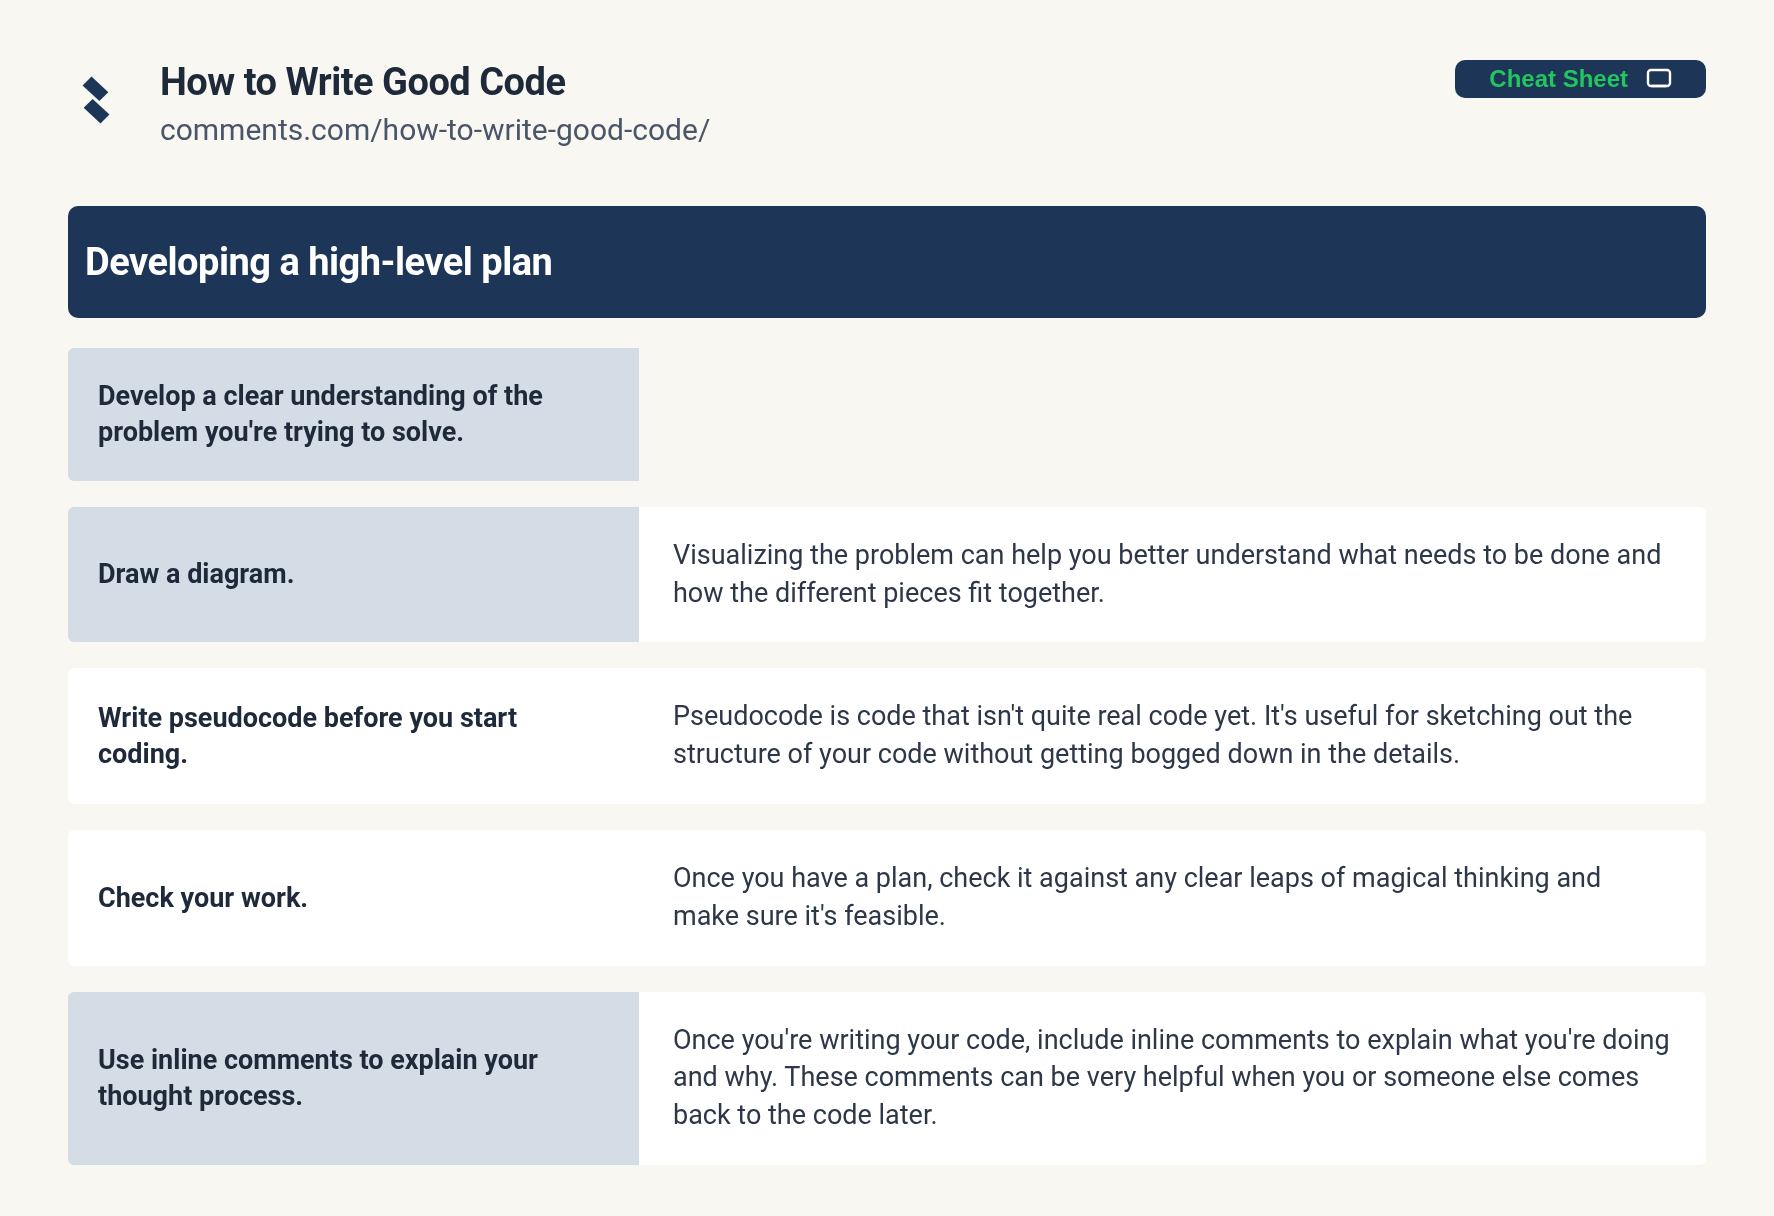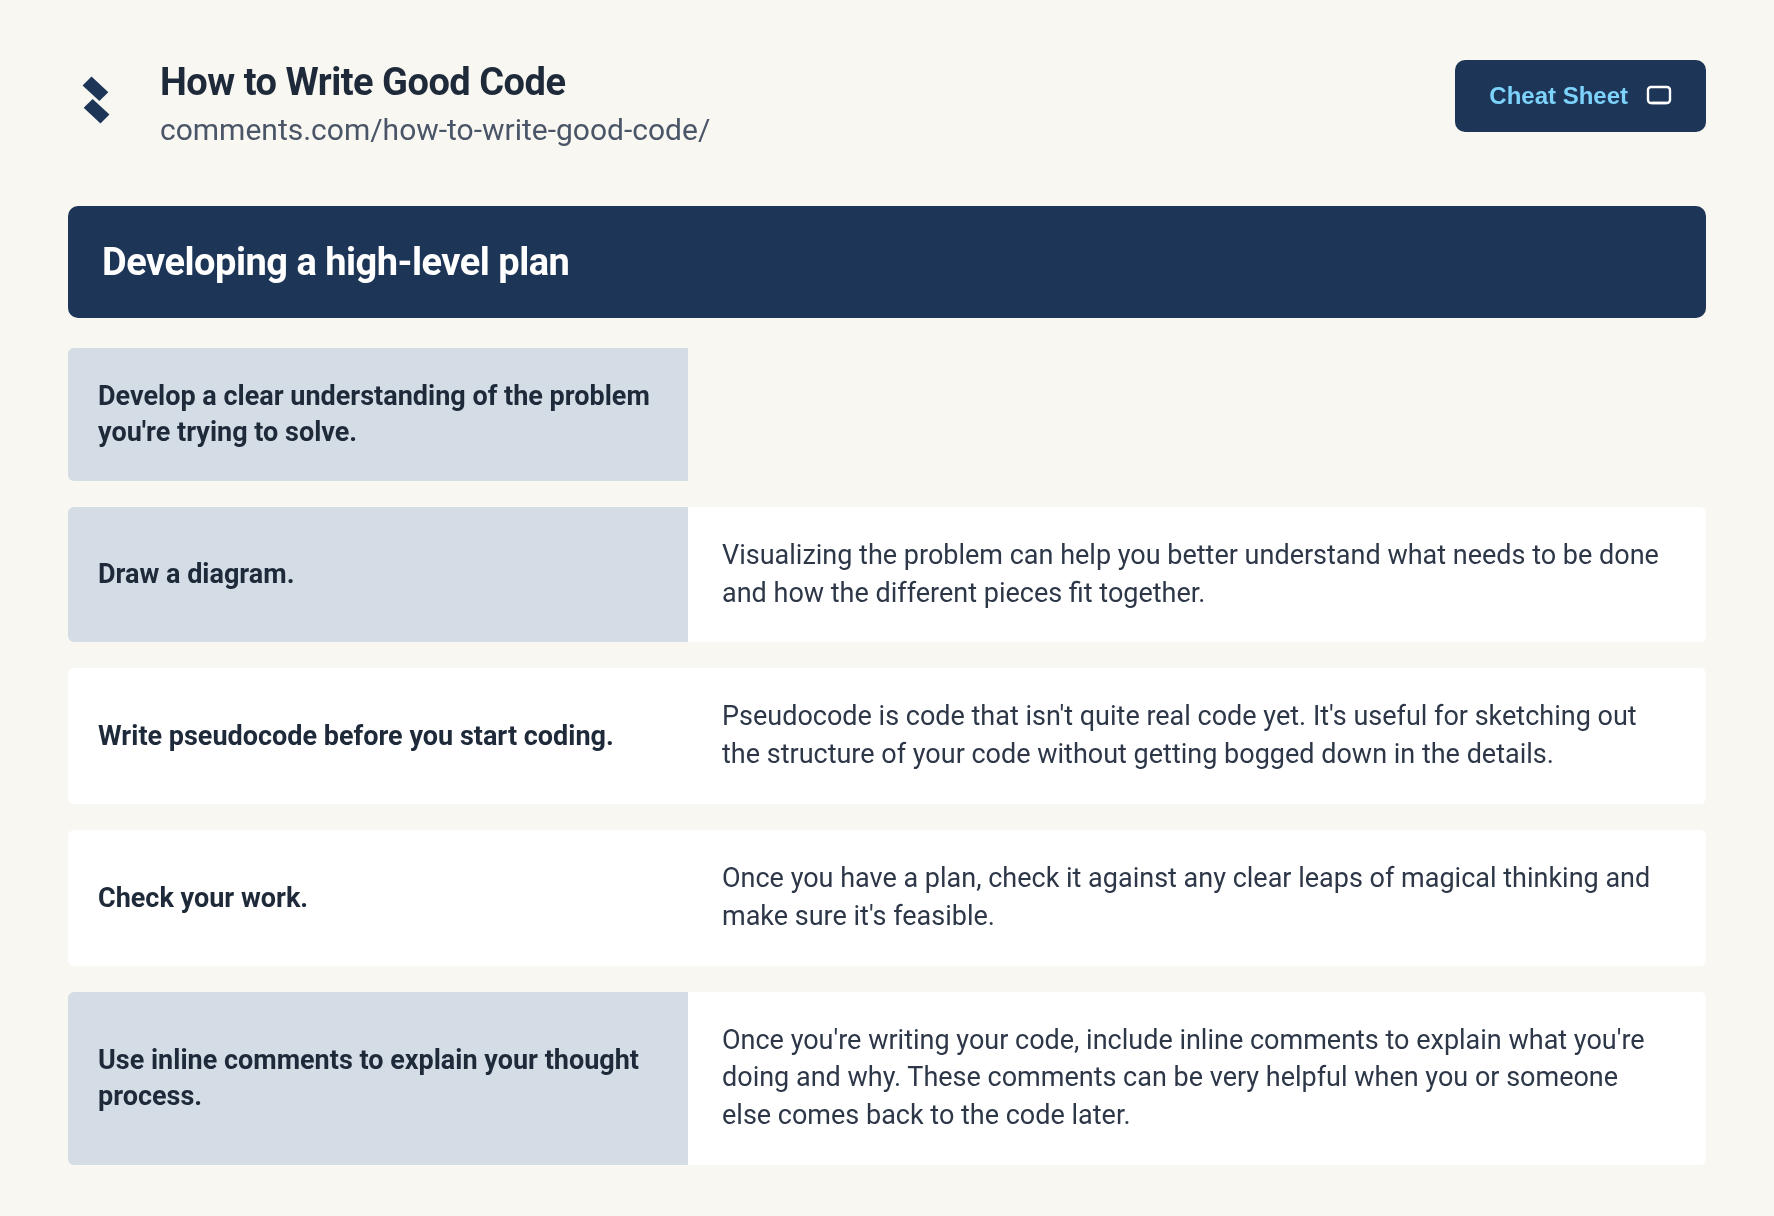--- a/index.html
+++ b/index.html
@@ -41,50 +41,50 @@
     margin-bottom: 8px;
     letter-spacing: -0.5px;
   }
   .titles .url {
     font-size: 30px;
     font-weight: 400;
     color: #4a5568;
   }
   .btn {
     background: #1d3557;
-    color: #7dd3fc;
+    color: #22c55e;
     font-size: 24px;
     font-weight: 600;
     border: none;
     border-radius: 10px;
-    padding: 22px 34px;
+    padding: 5px 34px;
     display: flex;
     align-items: center;
     gap: 18px;
     cursor: pointer;
   }
   .btn svg { display: block; }
   .section-title {
     background: #1d3557;
     color: #fff;
     font-size: 38px;
     font-weight: 700;
-    padding: 34px 34px;
+    padding: 34px 17px;
     border-radius: 10px;
     margin-bottom: 30px;
     letter-spacing: -0.5px;
   }
   .row {
     display: flex;
     border-radius: 6px;
     margin-bottom: 26px;
     overflow: hidden;
   }
   .row-left {
-    width: 620px;
+    width: 571px;
     flex-shrink: 0;
     padding: 30px 30px;
     font-size: 27px;
     font-weight: 700;
     color: #1e2a3a;
     line-height: 1.35;
     display: flex;
     align-items: center;
   }
   .row-right {

